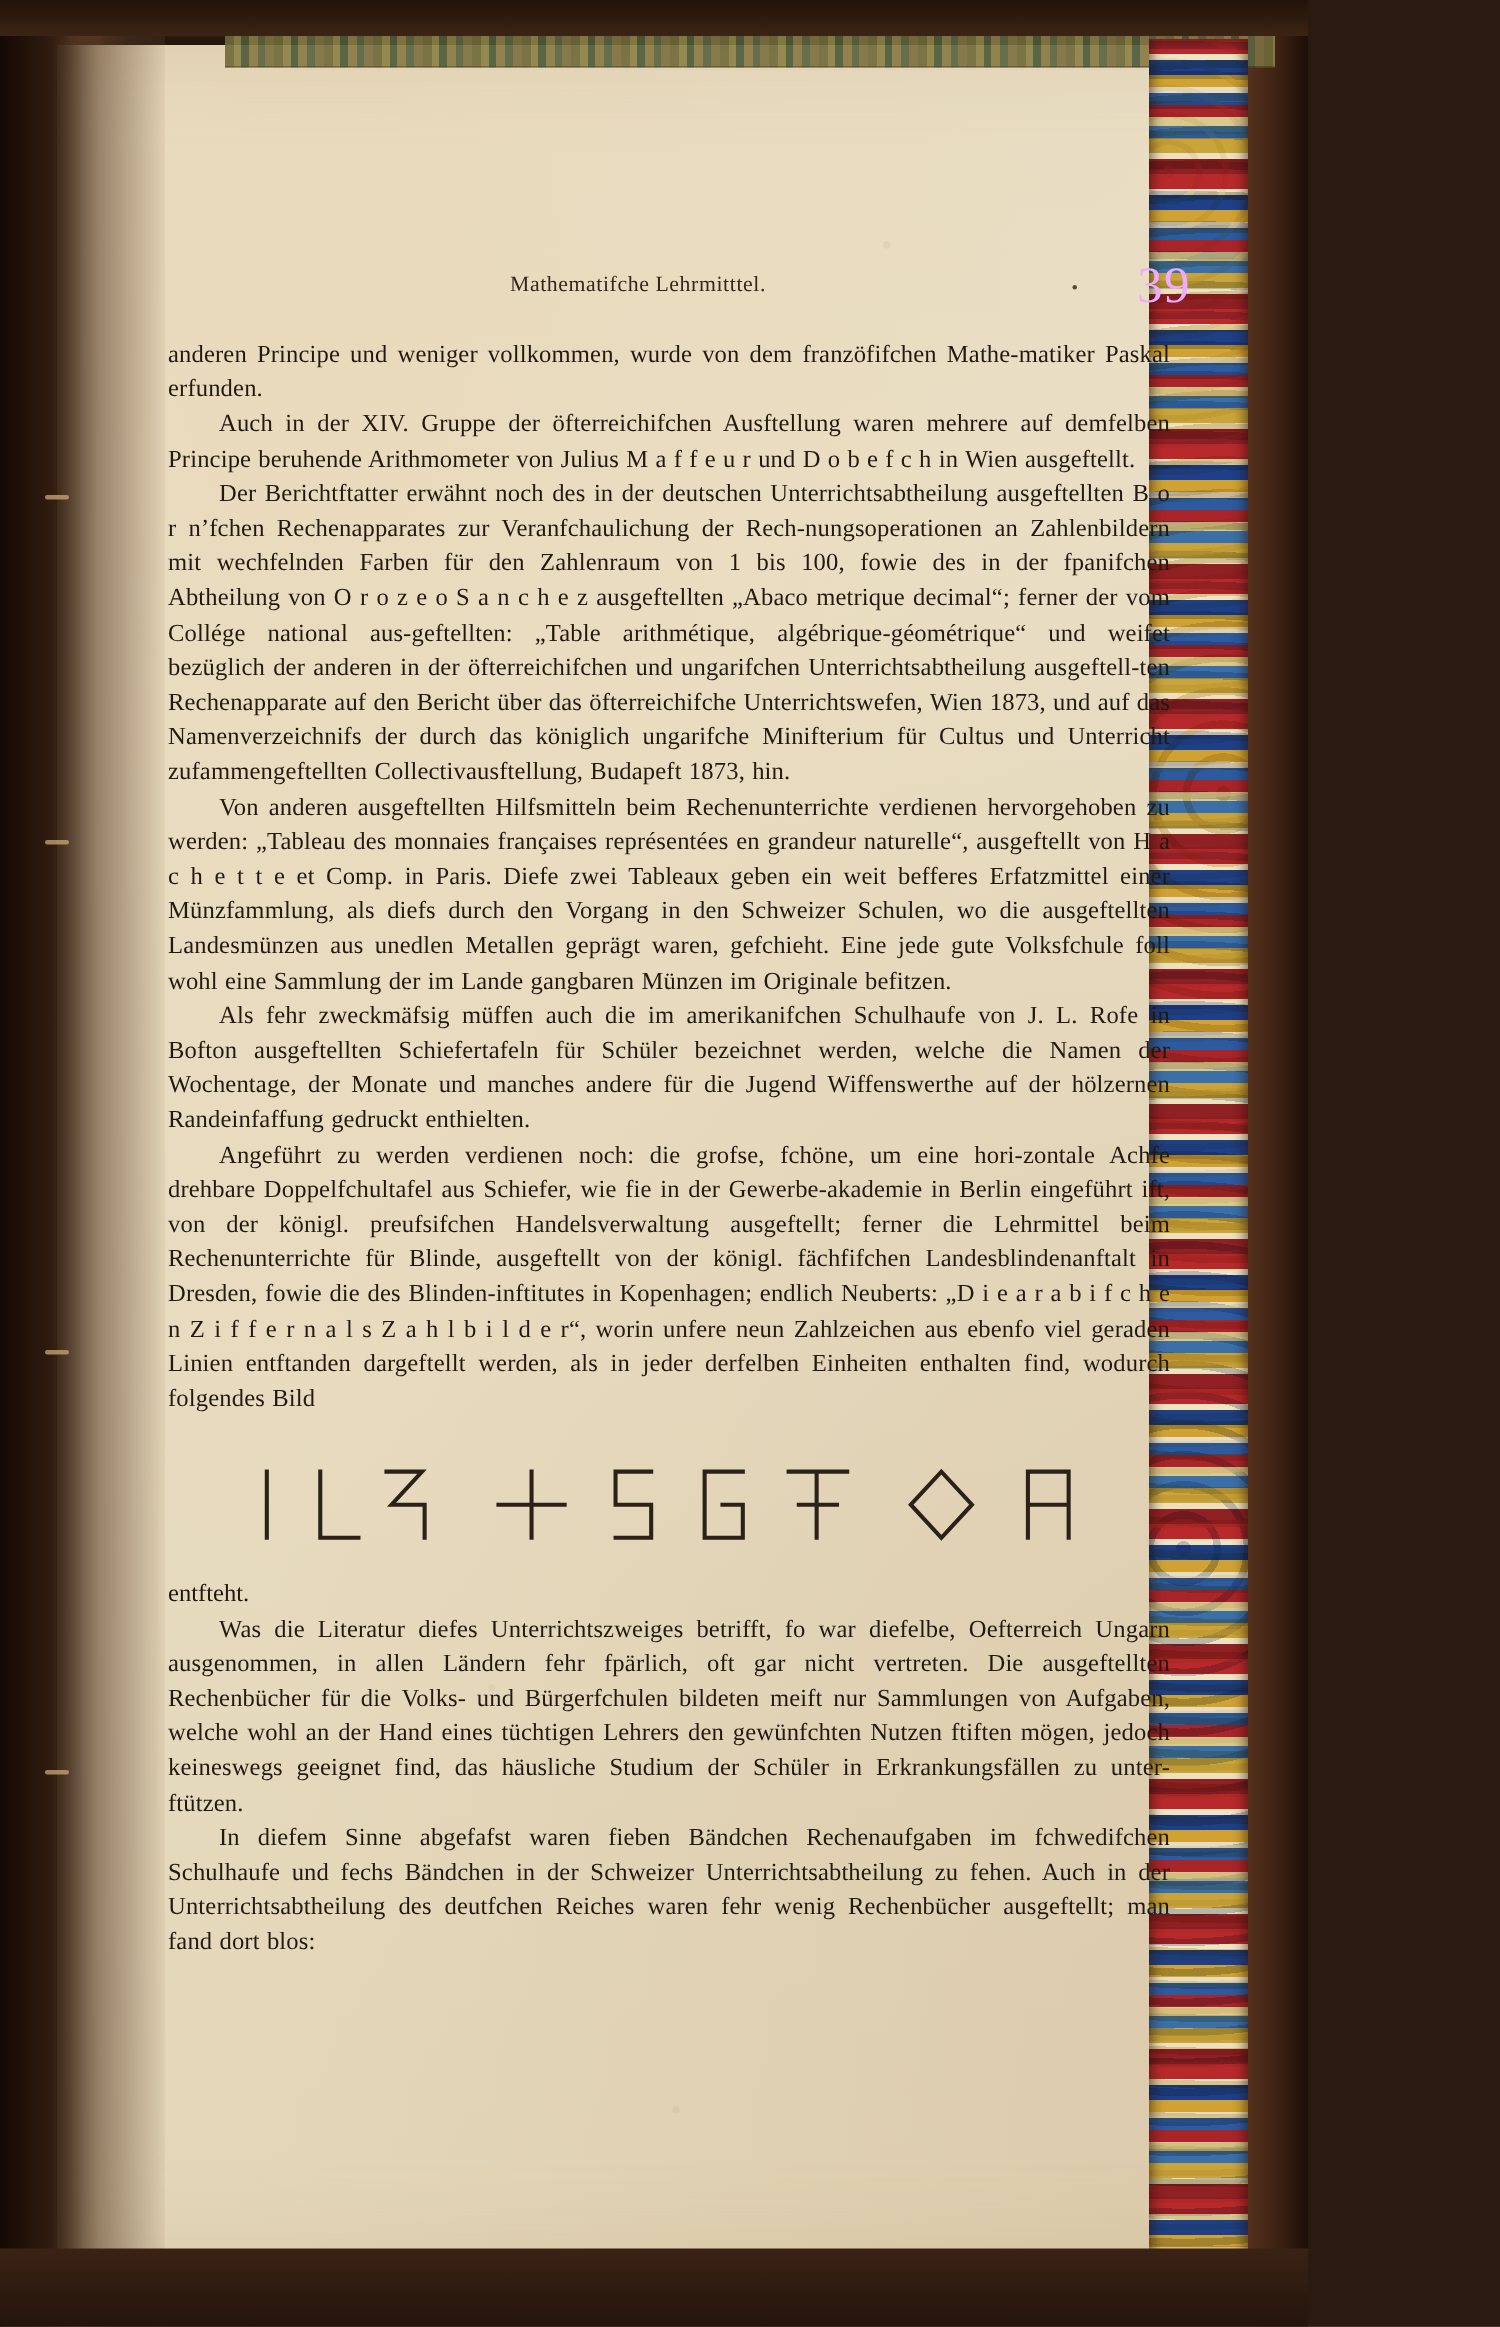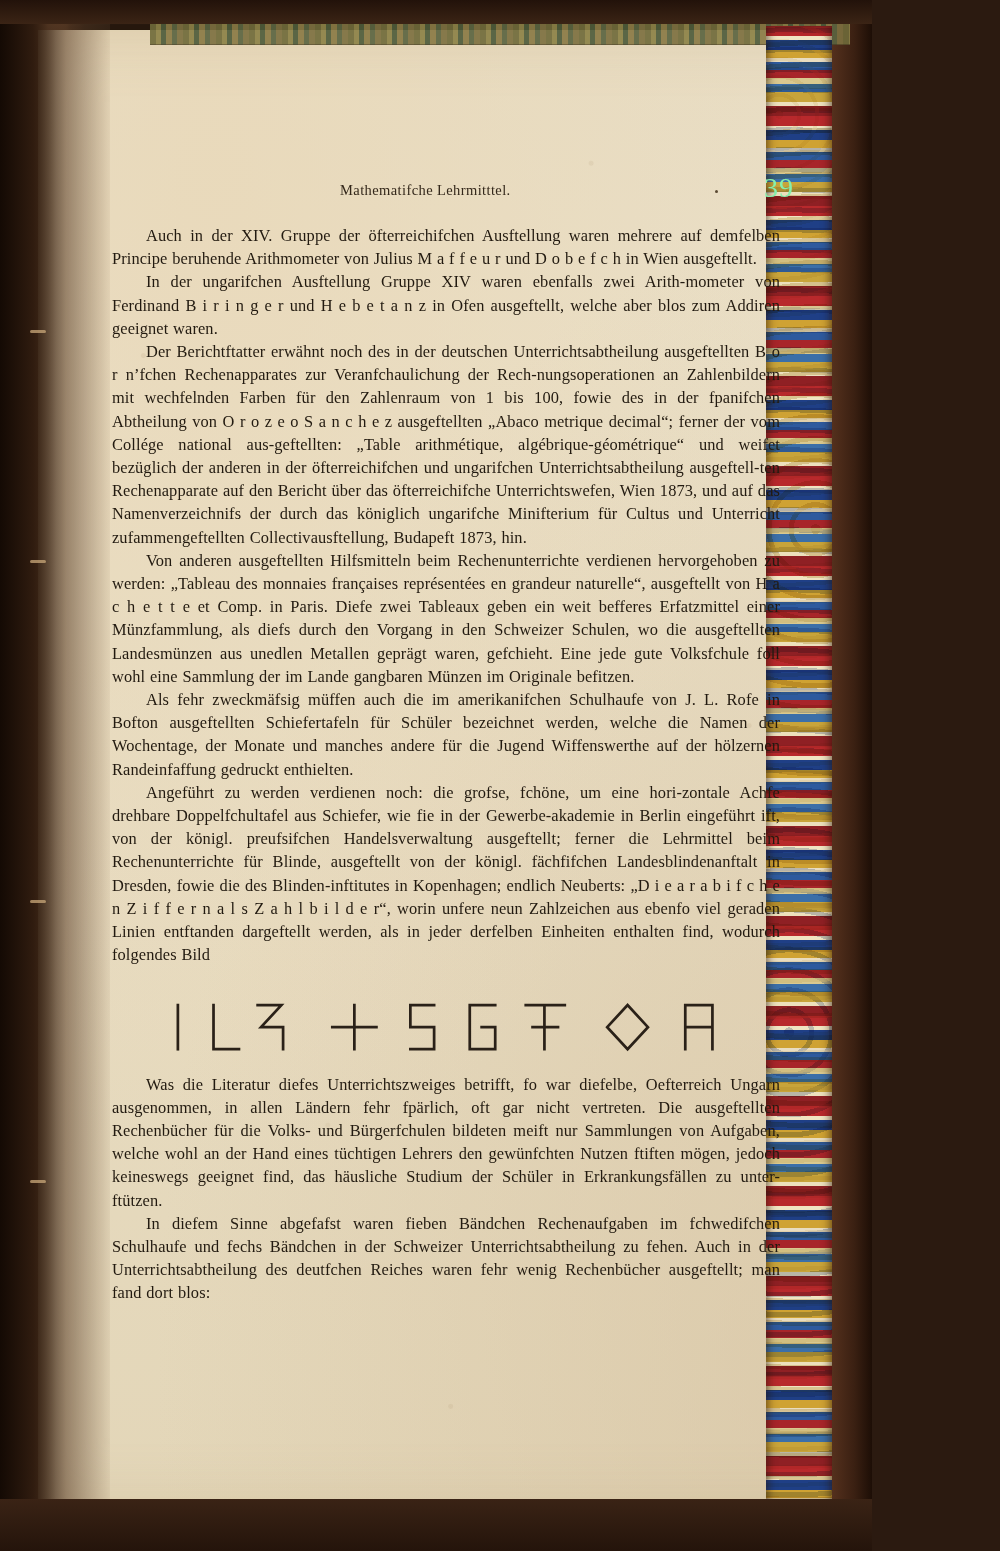--- a/index.html
+++ b/index.html
@@ -151,22 +151,22 @@
     top: 0;
     font-size: 14.5px;
     letter-spacing: .4px;
     color: #33271a;
     white-space: nowrap;
   }
   .rh-page {
     position: absolute;
     right: -14px;
     top: -10px;
-    font-size: 28px;
-    color: #86efac;
+    font-size: 34px;
+    color: #f0abfc;
     letter-spacing: 1px;
   }
   .rh-dot {
     position: absolute;
     right: 62px;
     top: 8px;
     width: 3px; height: 3px;
     background: #5b4a33;
     border-radius: 50%;
   }
@@ -232,22 +232,22 @@
   <div class="stitch" style="top:1180px"></div>
 
   <div class="content">
 
     <div class="running-head">
       <span class="rh-title">Mathematifche Lehrmitttel.</span>
       <span class="rh-dot"></span>
       <span class="rh-page">39</span>
     </div>
 
+    <p class="para cont">anderen Principe und weniger vollkommen, wurde von dem franzöfifchen Mathe-matiker Paskal erfunden.</p>
     <p class="para indent">Auch in der XIV. Gruppe der öfterreichifchen Ausftellung waren mehrere auf demfelben Principe beruhende Arithmometer von Julius M a f f e u r und D o b e f c h in Wien ausgeftellt.</p>
-    <p class="para indent">In der ungarifchen Ausftellung Gruppe XIV waren ebenfalls zwei Arith-mometer von Ferdinand B i r i n g e r und H e b e t a n z in Ofen ausgeftellt, welche aber blos zum Addiren geeignet waren.</p>
     <p class="para indent">Der Berichtftatter erwähnt noch des in der deutschen Unterrichtsabtheilung ausgeftellten B o r n’fchen Rechenapparates zur Veranfchaulichung der Rech-nungsoperationen an Zahlenbildern mit wechfelnden Farben für den Zahlenraum von 1 bis 100, fowie des in der fpanifchen Abtheilung von O r o z e o  S a n c h e z ausgeftellten „Abaco metrique decimal“; ferner der vom Collége national aus-geftellten: „Table arithmétique, algébrique-géométrique“ und weifet bezüglich der anderen in der öfterreichifchen und ungarifchen Unterrichtsabtheilung ausgeftell-ten Rechenapparate auf den Bericht über das öfterreichifche Unterrichtswefen, Wien 1873, und auf das Namenverzeichnifs der durch das königlich ungarifche Minifterium für Cultus und Unterricht zufammengeftellten Collectivausftellung, Budapeft 1873, hin.</p>
     <p class="para indent">Von anderen ausgeftellten Hilfsmitteln beim Rechenunterrichte verdienen hervorgehoben zu werden: „Tableau des monnaies françaises représentées en grandeur naturelle“, ausgeftellt von H a c h e t t e  et Comp. in Paris. Diefe zwei Tableaux geben ein weit befferes Erfatzmittel einer Münzfammlung, als diefs durch den Vorgang in den Schweizer Schulen, wo die ausgeftellten Landesmünzen aus unedlen Metallen geprägt waren, gefchieht. Eine jede gute Volksfchule foll wohl eine Sammlung der im Lande gangbaren Münzen im Originale befitzen.</p>
     <p class="para indent">Als fehr zweckmäfsig müffen auch die im amerikanifchen Schulhaufe von J. L. Rofe in Bofton ausgeftellten Schiefertafeln für Schüler bezeichnet werden, welche die Namen der Wochentage, der Monate und manches andere für die Jugend Wiffenswerthe auf der hölzernen Randeinfaffung gedruckt enthielten.</p>
     <p class="para indent">Angeführt zu werden verdienen noch: die grofse, fchöne, um eine hori-zontale Achfe drehbare Doppelfchultafel aus Schiefer, wie fie in der Gewerbe-akademie in Berlin eingeführt ift, von der königl. preufsifchen Handelsverwaltung ausgeftellt; ferner die Lehrmittel beim Rechenunterrichte für Blinde, ausgeftellt von der königl. fächfifchen Landesblindenanftalt in Dresden, fowie die des Blinden-inftitutes in Kopenhagen; endlich Neuberts: „D i e  a r a b i f c h e n  Z i f f e r n  a l s  Z a h l b i l d e r“, worin unfere neun Zahlzeichen aus ebenfo viel geraden Linien entftanden dargeftellt werden, als in jeder derfelben Einheiten enthalten find, wodurch folgendes Bild</p>
 
     <div class="figure">
       <svg width="560" height="70" viewBox="0 0 660 70" fill="none" stroke="#2a2118" stroke-width="3.2" stroke-linecap="square">
 
         <path d="M14 8 L14 60"></path>
 
@@ -262,17 +262,18 @@
         <path d="M388 8 L358 8 L358 60 L388 60 L388 34 L372 34"></path>
 
         <path d="M424 8 L470 8 M446 8 L446 60 M432 34 L462 34"></path>
 
         <path d="M520 34 L544 8 L568 34 L544 60 Z"></path>
 
         <path d="M612 60 L612 8 L644 8 L644 60 M612 34 L644 34"></path>
       </svg>
     </div>
 
+    <p class="tailline">entfteht.</p>
     <p class="para indent">Was die Literatur diefes Unterrichtszweiges betrifft, fo war diefelbe, Oefterreich Ungarn ausgenommen, in allen Ländern fehr fpärlich, oft gar nicht vertreten. Die ausgeftellten Rechenbücher für die Volks- und Bürgerfchulen bildeten meift nur Sammlungen von Aufgaben, welche wohl an der Hand eines tüchtigen Lehrers den gewünfchten Nutzen ftiften mögen, jedoch keineswegs geeignet find, das häusliche Studium der Schüler in Erkrankungsfällen zu unter-ftützen.</p>
     <p class="para indent">In diefem Sinne abgefafst waren fieben Bändchen Rechenaufgaben im fchwedifchen Schulhaufe und fechs Bändchen in der Schweizer Unterrichtsabtheilung zu fehen. Auch in der Unterrichtsabtheilung des deutfchen Reiches waren fehr wenig Rechenbücher ausgeftellt; man fand dort blos:</p>
 
   </div>
 </div>
 
 </body></html>

